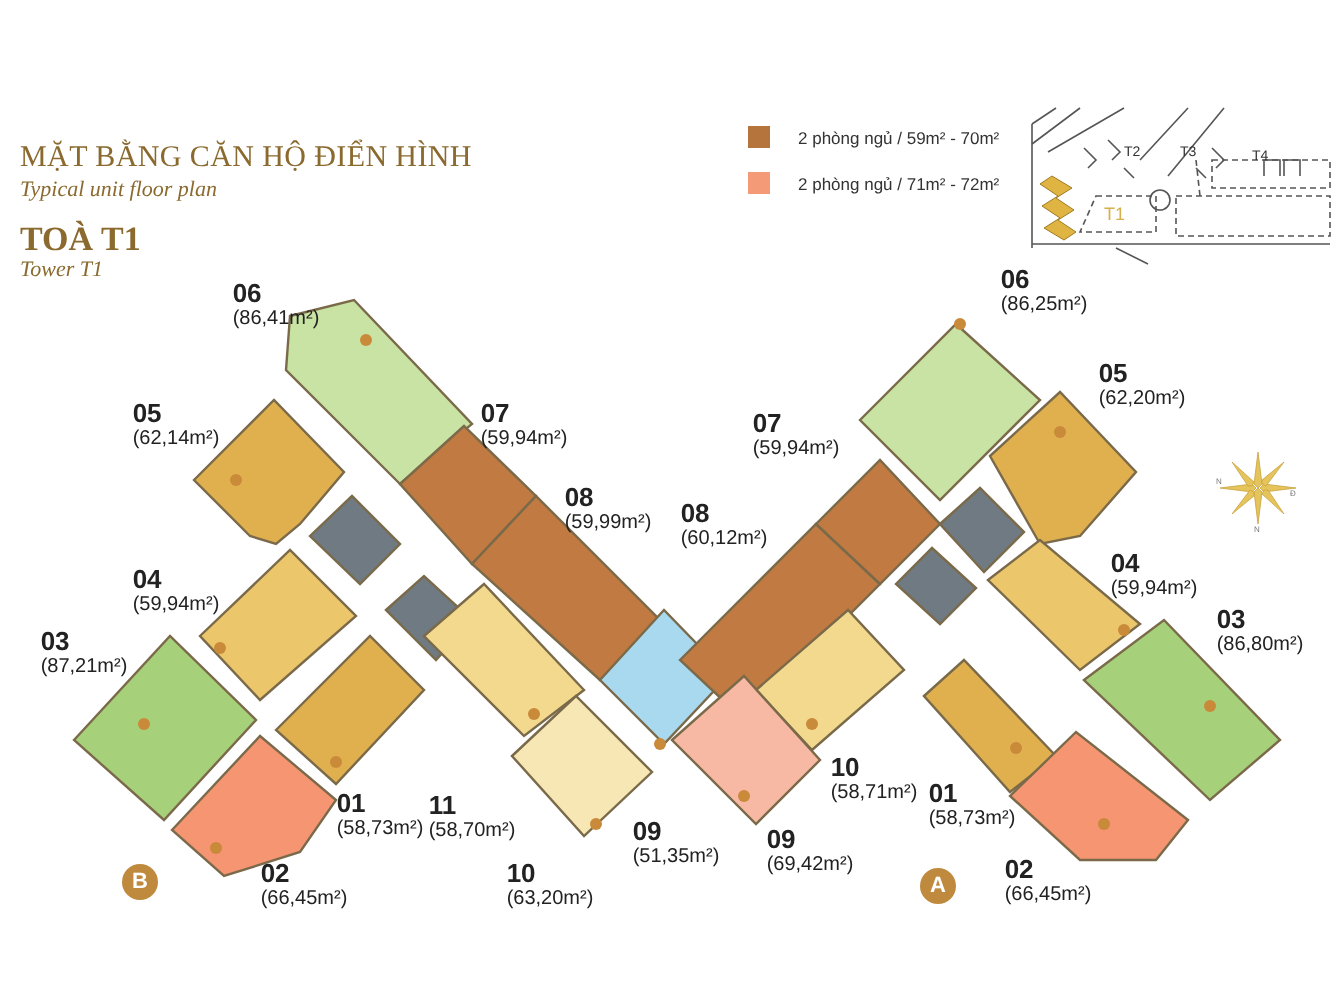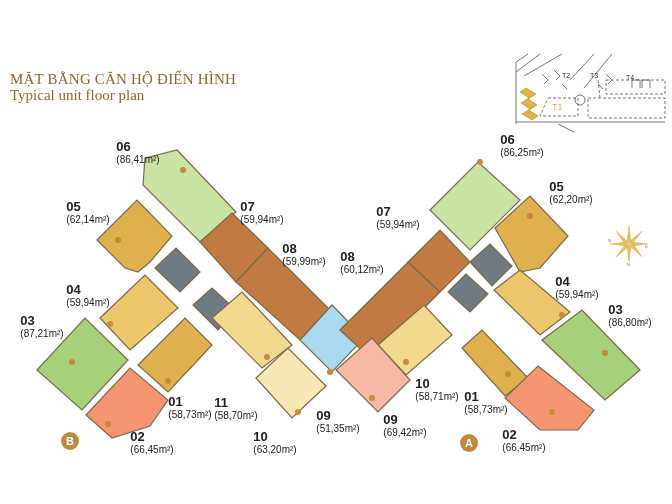--- a/index.html
+++ b/index.html
@@ -1,21 +1,21 @@
 <!DOCTYPE html>
 <html><head>
 <meta charset="utf-8">
 <style>
   * { box-sizing: border-box; margin: 0; padding: 0; }
   html, body { width: 672px; height: 504px; background: #ffffff; overflow: hidden; }
   body { position: relative; font-family: "Liberation Sans", sans-serif; }
 
   .header { position: absolute; left: 10px; top: 71px; width: 240px; }
   .title-vn { font-family: "Liberation Serif", serif; font-size: 15px; color: #8a6a2e; letter-spacing: 0.2px; line-height: 17px; }
-  .title-en { font-family: "Liberation Serif", serif; font-size: 15px; color: #8a6a2e; line-height: 14px; }
+  .title-en { font-family: "Liberation Serif", serif; font-style: italic; font-size: 11px; color: #8a6a2e; line-height: 14px; }
   .tower-vn { font-family: "Liberation Serif", serif; font-size: 17px; font-weight: bold; color: #8a6a2e; margin-top: 8px; line-height: 19px; }
   .tower-en { font-family: "Liberation Serif", serif; font-style: italic; font-size: 11px; color: #8a6a2e; line-height: 13px; }
 
   .legend { position: absolute; left: 374px; top: 57px; }
   .legend-item { display: flex; align-items: center; height: 23px; }
   .legend-swatch { width: 11px; height: 11px; margin-right: 14px; }
   .legend-label { font-size: 8.5px; color: #333; }
 
   .keymap { position: absolute; left: 510px; top: 52px; width: 160px; height: 82px; }
 
@@ -28,23 +28,33 @@
   .wing-badge { position: absolute; width: 18px; height: 18px; border-radius: 50%; background: #c08a3e; color: #fff; font-size: 11px; font-weight: bold; text-align: center; line-height: 18px; }
 
   .compass { position: absolute; left: 604px; top: 222px; width: 50px; height: 44px; }
 </style>
 </head>
 <body>
 
 <div class="header">
   <div class="title-vn">MẶT BẰNG CĂN HỘ ĐIỂN HÌNH</div>
   <div class="title-en">Typical unit floor plan</div>
+  <div class="tower-vn">TOÀ T1</div>
+  <div class="tower-en">Tower T1</div>
 </div>
 
 <div class="legend">
+  <div class="legend-item">
+    <span class="legend-swatch" style="background:#b6743d"></span>
+    <span class="legend-label">2 phòng ngủ / 59m² - 70m²</span>
+  </div>
+  <div class="legend-item">
+    <span class="legend-swatch" style="background:#f49a77"></span>
+    <span class="legend-label">2 phòng ngủ / 71m² - 72m²</span>
+  </div>
 </div>
 
 <svg class="keymap" viewBox="0 0 160 82">
   <g fill="none" stroke="#555" stroke-width="0.8">
     <path d="M6 10 L18 2"></path>
     <path d="M6 20 L30 2"></path>
     <path d="M6 70 L155 70"></path>
     <path d="M14 24 L52 2"></path>
     <path d="M60 28 L84 2"></path>
     <path d="M74 36 L102 2"></path>

